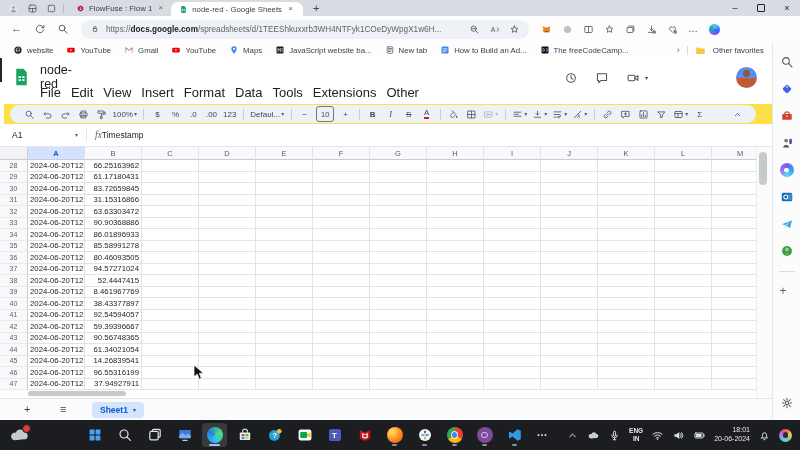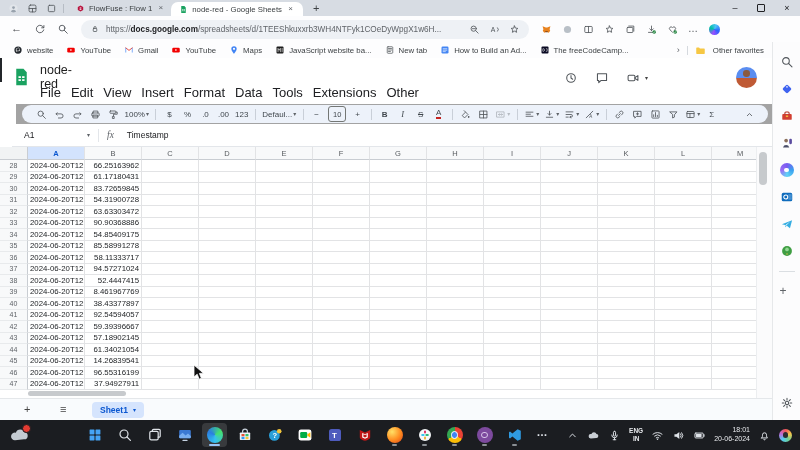--- a/index.html
+++ b/index.html
@@ -73,42 +73,42 @@
   #sactions{position:absolute;right:132px;top:13px;display:flex;gap:17px;align-items:center}
   #sactions .ha{width:14px;height:14px;position:relative}
   #sactions .caret{font-size:6px;color:#444;position:absolute;right:-8px;top:4px}
   #share{position:absolute;right:44px;top:10px;height:22px;border-radius:12px;background:#c2e7ff;display:flex;align-items:center;padding:0 4px 0 10px;gap:5px;font-size:9.5px;font-weight:700;color:#0b2e4f}
   #share .pic{width:11px;height:11px}
   #share .sdiv{width:1px;height:12px;background:#9dc8e8;margin-left:3px}
   #share .caret{font-size:6px;padding:0 5px}
   #savatar{position:absolute;right:15px;top:9px;width:21px;height:21px;border-radius:50%}
 
   
-  #tbar{left:16px;top:104px;width:772px;height:20px;background:#a3a3a3}
+  #tbar{left:4px;top:104px;width:772px;height:20px;background:#fde047}
   #tpill{position:absolute;left:6px;top:1px;width:746px;height:18px;background:#edf2fa;border-radius:9px;display:flex;align-items:center;padding:0 10px;box-sizing:border-box}
   .ti{height:14px;min-width:13px;display:flex;align-items:center;justify-content:center;border-radius:3px;color:#40474d;font-size:8px;gap:1px;padding:0 2.5px}
   .ti .ic{width:11px;height:11px;display:block}
   .tl{white-space:nowrap}
   .tdiv{width:1px;height:11px;background:#c9cfd8;margin:0 4px;flex:none}
   .caret{font-size:6px;color:#5f6368;line-height:1}
   .lbl-b{font-weight:700}
   .lbl-i{font-style:italic;font-family:"Liberation Serif",serif;font-size:8.5px}
   .lbl-s{text-decoration:line-through}
   .lbl-tcolor{border-bottom:2px solid #c5221f;padding-bottom:0;line-height:1.1}
   .fsbox{border:1px solid #747775;border-radius:3px;min-width:14px;height:10px;display:inline-flex;align-items:center;justify-content:center;font-size:7.5px;padding:2px 1px;background:#fff0}
   .disab{opacity:.38}
   .ti.right{margin-left:auto}
 
   
-  #fbar{left:12px;top:124px;width:772px;height:23px;background:#fff;border-bottom:1px solid #e3e6ea;display:flex;align-items:center;box-sizing:border-box}
+  #fbar{left:0;top:124px;width:772px;height:23px;background:#fff;border-bottom:1px solid #e3e6ea;display:flex;align-items:center;box-sizing:border-box}
   #namebox{width:66px;display:flex;align-items:center;padding-left:12px;justify-content:space-between;font-size:8.5px;color:#202124}
   #namebox .caret{font-size:6px}
   .fdiv{width:1px;height:13px;background:#e3e6ea;margin:0 8px}
   #fx{font-size:9.5px;font-style:italic;color:#5f6368;font-family:"Liberation Serif",serif}
-  #fval{margin-left:13px;font-size:8.5px;color:#202124}
+  #fval{font-size:8.5px;color:#202124}
 
   
   #grid{left:0;top:147px;width:756px;height:251px;overflow:hidden;background:#fff}
   .ghead{display:flex;height:13px}
   .corner{width:28px;flex:none;background:#f1f3f4;border-right:1px solid #c9cdd2;border-bottom:1px solid #c9cdd2;box-sizing:border-box}
   .colh{width:57px;flex:none;background:#f8f9fa;border-right:1px solid #e2e3e5;border-bottom:1px solid #c9cdd2;display:flex;align-items:center;justify-content:center;color:#575b5f;font-size:7.5px;box-sizing:border-box}
   .colh.sel{background:#d3e3fd;color:#0b57d0;font-weight:700}
   .grow{display:flex;height:11.5px}
   .rowh{width:28px;flex:none;background:#f8f9fa;border-right:1px solid #c9cdd2;border-bottom:1px solid #e8eaec;display:flex;align-items:center;justify-content:center;color:#5f6368;font-size:7px;box-sizing:border-box}
   .cell{width:57px;flex:none;border-right:1px solid #e2e3e5;border-bottom:1px solid #e2e3e5;display:flex;align-items:center;overflow:hidden;color:#1b1e21;padding:0 2px;box-sizing:border-box;white-space:nowrap;font-size:7.8px}
@@ -760,21 +760,21 @@
         <div class="cell"></div>
         <div class="cell"></div>
         <div class="cell"></div>
         <div class="cell"></div>
         <div class="cell"></div>
         <div class="cell"></div>
       </div>
       <div class="grow">
         <div class="rowh">31</div>
         <div class="cell">2024-06-20T12:2</div>
-        <div class="cell num">54.31900728</div>
+        <div class="cell num">31.15316866</div>
         <div class="cell"></div>
         <div class="cell"></div>
         <div class="cell"></div>
         <div class="cell"></div>
         <div class="cell"></div>
         <div class="cell"></div>
         <div class="cell"></div>
         <div class="cell"></div>
         <div class="cell"></div>
         <div class="cell"></div>
@@ -808,21 +808,21 @@
         <div class="cell"></div>
         <div class="cell"></div>
         <div class="cell"></div>
         <div class="cell"></div>
         <div class="cell"></div>
         <div class="cell"></div>
       </div>
       <div class="grow">
         <div class="rowh">34</div>
         <div class="cell">2024-06-20T12:2</div>
-        <div class="cell num">54.85409175</div>
+        <div class="cell num">86.01896933</div>
         <div class="cell"></div>
         <div class="cell"></div>
         <div class="cell"></div>
         <div class="cell"></div>
         <div class="cell"></div>
         <div class="cell"></div>
         <div class="cell"></div>
         <div class="cell"></div>
         <div class="cell"></div>
         <div class="cell"></div>
@@ -840,21 +840,21 @@
         <div class="cell"></div>
         <div class="cell"></div>
         <div class="cell"></div>
         <div class="cell"></div>
         <div class="cell"></div>
         <div class="cell"></div>
       </div>
       <div class="grow">
         <div class="rowh">36</div>
         <div class="cell">2024-06-20T12:2</div>
-        <div class="cell num">58.11333717</div>
+        <div class="cell num">80.46093505</div>
         <div class="cell"></div>
         <div class="cell"></div>
         <div class="cell"></div>
         <div class="cell"></div>
         <div class="cell"></div>
         <div class="cell"></div>
         <div class="cell"></div>
         <div class="cell"></div>
         <div class="cell"></div>
         <div class="cell"></div>
@@ -952,21 +952,21 @@
         <div class="cell"></div>
         <div class="cell"></div>
         <div class="cell"></div>
         <div class="cell"></div>
         <div class="cell"></div>
         <div class="cell"></div>
       </div>
       <div class="grow">
         <div class="rowh">43</div>
         <div class="cell">2024-06-20T12:2</div>
-        <div class="cell num">57.18902145</div>
+        <div class="cell num">90.56748365</div>
         <div class="cell"></div>
         <div class="cell"></div>
         <div class="cell"></div>
         <div class="cell"></div>
         <div class="cell"></div>
         <div class="cell"></div>
         <div class="cell"></div>
         <div class="cell"></div>
         <div class="cell"></div>
         <div class="cell"></div>

